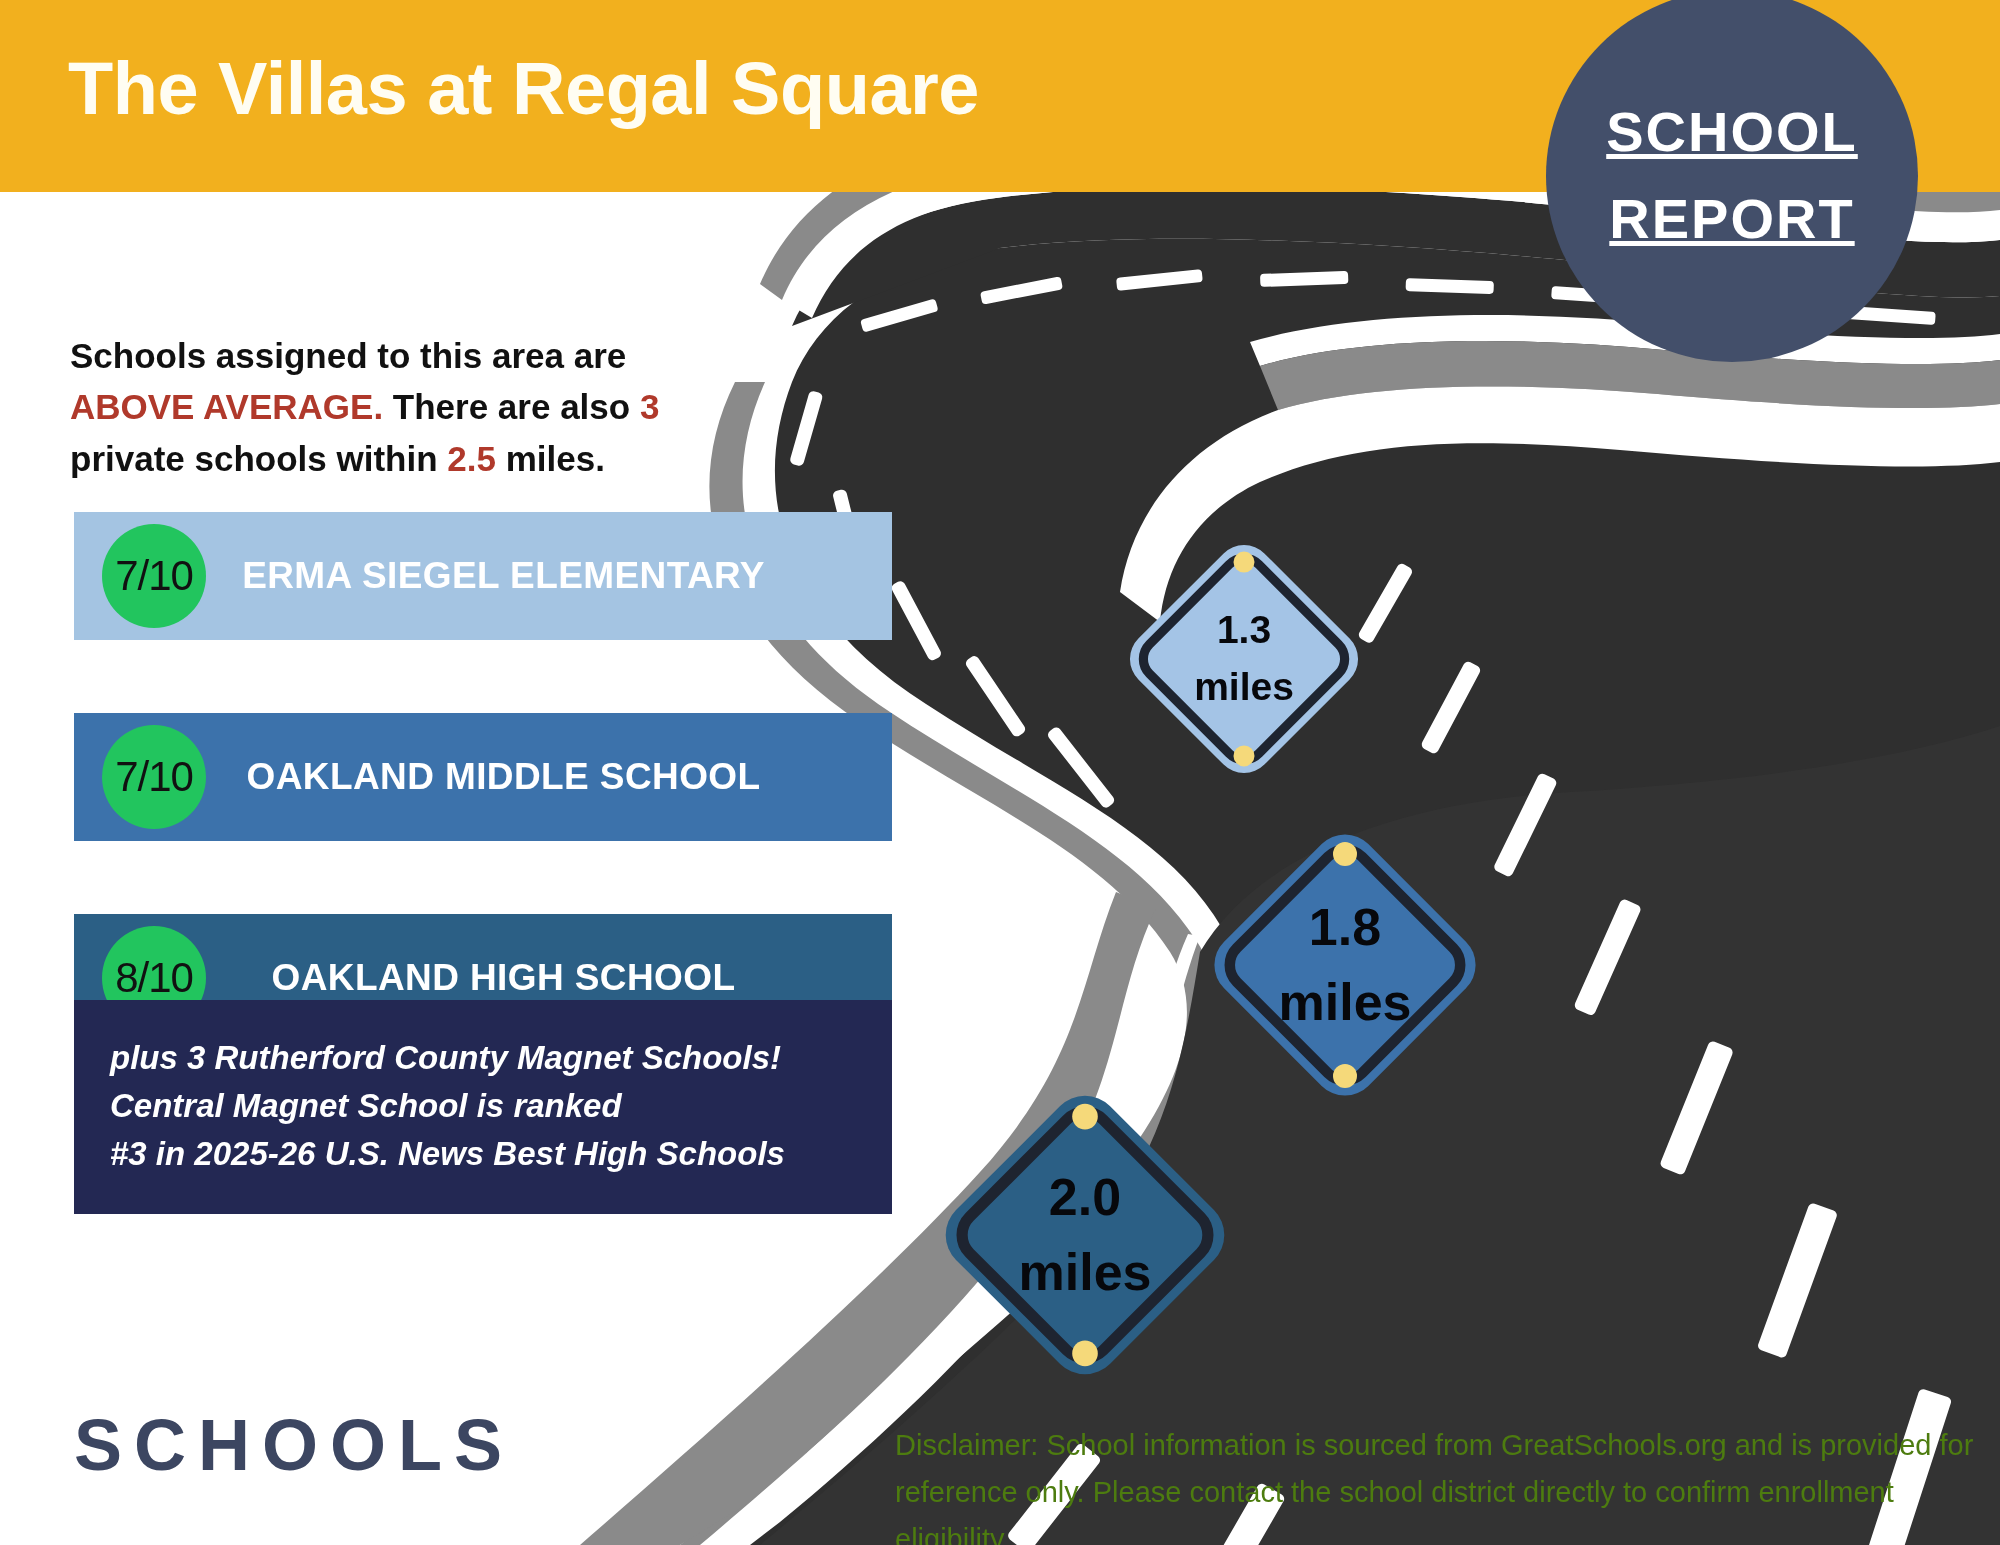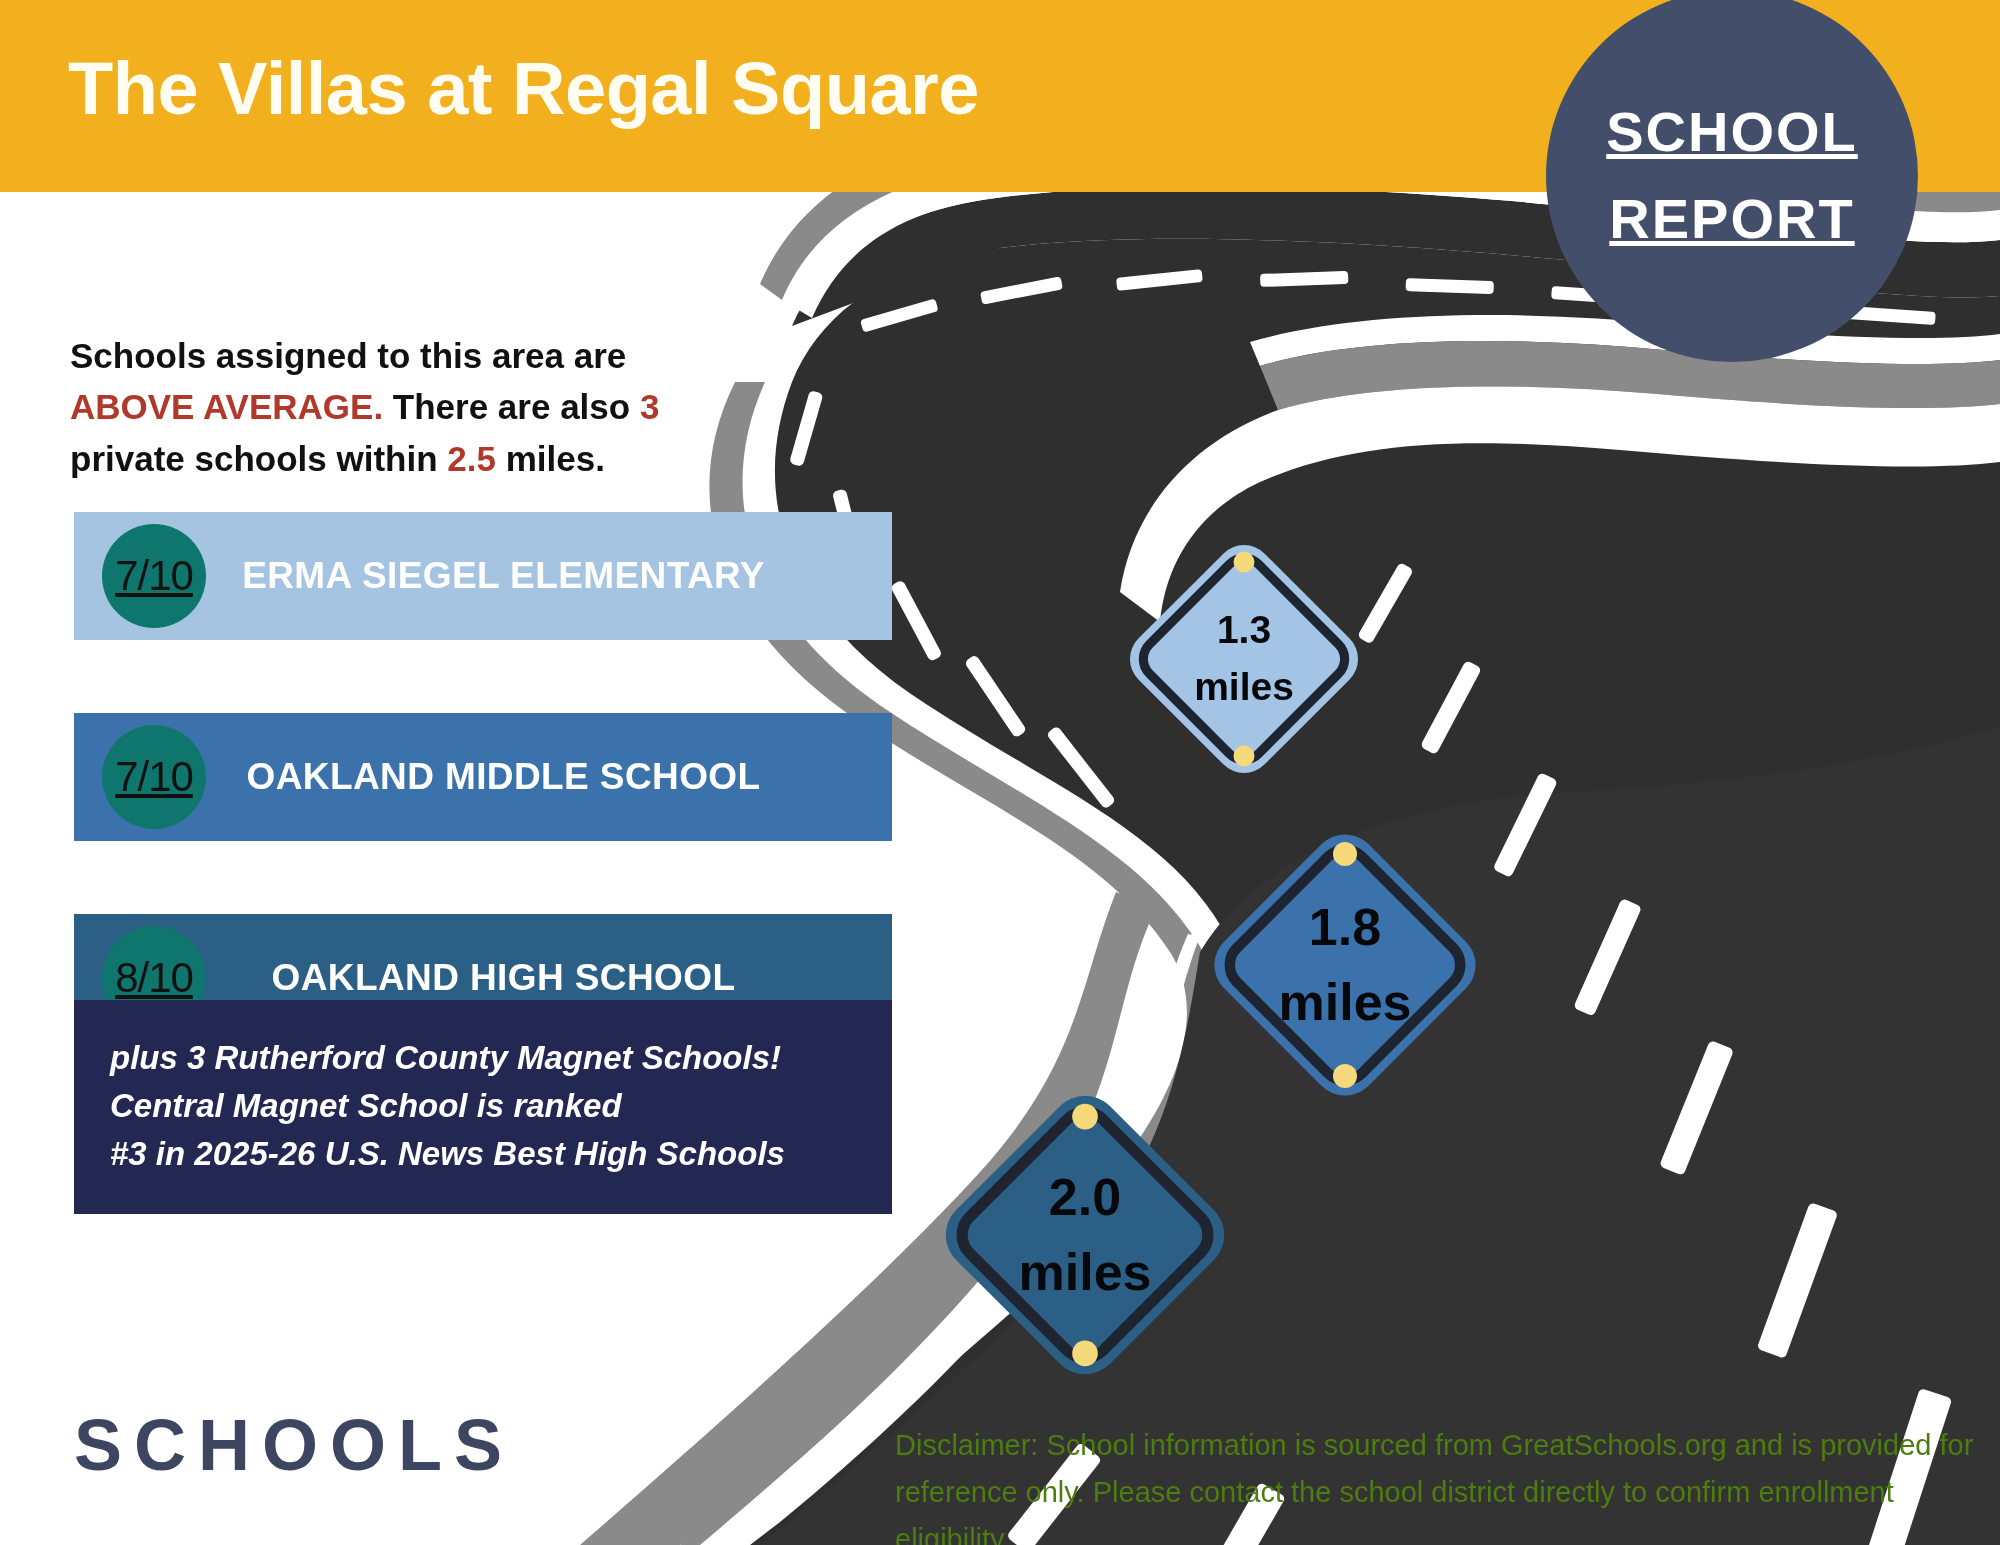--- a/index.html
+++ b/index.html
@@ -100,29 +100,28 @@
     align-items:center;
   }
   .bar-score{
     position:absolute;
     left:28px;
     top:50%;
     transform:translateY(-50%);
     width:104px;
     height:104px;
     border-radius:50%;
-    background:#0f766e;
+    background:#22c55e;
     display:flex;
     align-items:center;
     justify-content:center;
     font-size:42px;
     font-weight:normal;
     color:#111111;
     letter-spacing:-1px;
-    text-decoration:underline;
   }
   .bar-name{
     width:100%;
     text-align:center;
     padding-left:41px;
     box-sizing:border-box;
     color:#FFFFFF;
     font-size:37px;
     font-weight:bold;
     letter-spacing:0.4px;

